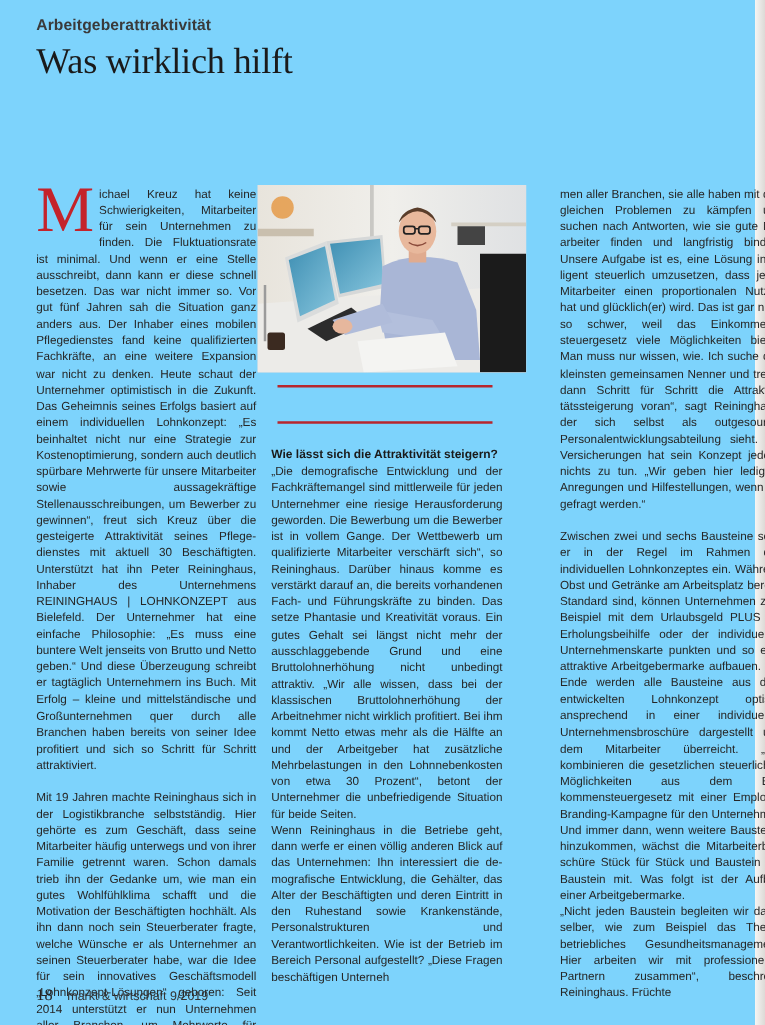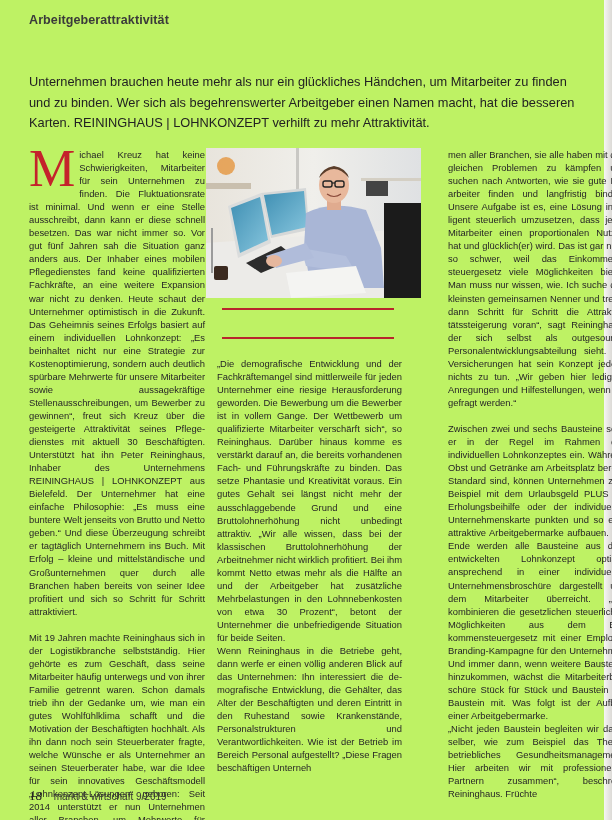--- a/index.html
+++ b/index.html
@@ -3,21 +3,21 @@
 <meta charset="utf-8">
 <style>
   html, body { margin: 0; padding: 0; }
   body {
     width: 612px; height: 820px; overflow: hidden;
     background: #f4f3f1;
     font-family: "Liberation Sans", "DejaVu Sans", sans-serif;
     color: #1e1e1e;
     position: relative;
   }
-  .page { position: absolute; left: 0; top: 0; width: 612px; height: 820px; background: #bef264; }
+  .page { position: absolute; left: 0; top: 0; width: 612px; height: 820px; background: #7dd3fc; }
   .right-shade { position: absolute; right: 0; top: 0; width: 8px; height: 820px; background: linear-gradient(to right, #f6f5f3, #dcdad6); }
   .kicker {
     position: absolute; left: 29px; top: 13px;
     font-size: 12.5px; font-weight: bold; color: #3a3a3a; letter-spacing: 0.1px;
   }
   .title {
     position: absolute; left: 29px; top: 33px;
     font-family: "Liberation Serif", "DejaVu Serif", serif;
     font-size: 29px; color: #1a1a1a; letter-spacing: -0.2px;
   }
@@ -54,21 +54,21 @@
   .footer { position: absolute; left: 29px; top: 788px; font-size: 10px; color: #333; }
   .footer .pg { font-family: "Liberation Serif", "DejaVu Serif", serif; font-size: 13px; margin-right: 9px; color: #222; }
 </style>
 </head>
 <body>
 
 <div class="page">
   <div class="right-shade"></div>
 
   <div class="kicker">Arbeitgeberattraktivität</div>
-  <div class="lead">Unternehmen brauchen heute mehr als nur ein glückliches Händchen, um Mitarbeiter zu finden und zu binden. Wer sich als begehrenswerter Arbeitgeber einen Namen macht, hat die besseren Karten. REININGHAUS | LOHNKONZEPT verhilft zu mehr Attraktivität.</div>
+  <div class="title">Was wirklich hilft</div>
 
   <div class="col col1">
     <p>
       <span class="dropcap">M</span><span>ichael Kreuz hat keine Schwie­rigkeiten, Mitarbeiter für sein Unternehmen zu finden. Die Fluktuationsrate ist minimal. Und wenn er eine Stelle ausschreibt, dann kann er diese schnell besetzen. Das war nicht immer so. Vor gut fünf Jahren sah die Situation ganz anders aus. Der Inhaber eines mobilen Pflegedienstes fand keine qualifizierten Fachkräfte, an eine weitere Expansion war nicht zu denken. Heute schaut der Unter­nehmer optimistisch in die Zukunft. Das Geheimnis seines Erfolgs basiert auf ei­nem individuellen Lohnkonzept: „Es beinhal­tet nicht nur eine Strategie zur Kostenopti­mierung, sondern auch deutlich spürbare Mehrwerte für unsere Mitarbeiter sowie aus­sagekräftige Stellenausschreibungen, um Be­werber zu gewinnen“, freut sich Kreuz über die gesteigerte Attraktivität seines Pflege­dienstes mit aktuell 30 Beschäftigten. Unter­stützt hat ihn Peter Reininghaus, Inhaber des Unternehmens REININGHAUS | LOHNKON­ZEPT aus Bielefeld. Der Unternehmer hat eine einfache Philosophie: „Es muss eine buntere Welt jenseits von Brutto und Netto geben.“ Und diese Überzeugung schreibt er tagtäg­lich Unternehmern ins Buch. Mit Erfolg – klei­ne und mittelständische und Großunterneh­men quer durch alle Branchen haben bereits von seiner Idee profitiert und sich so Schritt für Schritt attraktiviert.</span>
     </p>
     <div class="gap"></div>
     <p>Mit 19 Jahren machte Reininghaus sich in der Logistikbranche selbstständig. Hier ge­hörte es zum Geschäft, dass seine Mitarbei­ter häufig unterwegs und von ihrer Familie getrennt waren. Schon damals trieb ihn der Gedanke um, wie man ein gutes Wohlfühlkli­ma schafft und die Motivation der Beschäf­tigten hochhält. Als ihn dann noch sein Steu­erberater fragte, welche Wünsche er als Unternehmer an seinen Steuerberater habe, war die Idee für sein innovatives Geschäfts­modell „Lohnkonzept-Lösungen“ geboren: Seit 2014 unterstützt er nun Unternehmen aller Branchen, um Mehrwerte für Beschäf­tigte und Arbeitgeber zu entwickeln.</p>
   </div>
 
   <div class="photo">
@@ -123,20 +123,21 @@
 
       <rect x="8" y="118" width="14" height="14" rx="2" fill="#3b2a20"></rect>
       <rect x="5" y="80" width="2" height="45" fill="#9b9b9b"></rect>
     </svg>
   </div>
 
   <div class="caption-rule" style="top:308px"></div>
   <div class="caption-rule" style="top:337px"></div>
 
   <div class="col col2">
+    <p class="subhead">Wie lässt sich die Attraktivität steigern?</p>
     <p>„Die demografische Entwicklung und der Fachkräftemangel sind mittlerweile für je­den Unternehmer eine riesige Herausfor­derung geworden. Die Bewerbung um die Bewerber ist in vollem Gange. Der Wettbe­werb um qualifizierte Mitarbeiter ver­schärft sich“, so Reininghaus. Darüber hin­aus komme es verstärkt darauf an, die bereits vorhandenen Fach- und Führungs­kräfte zu binden. Das setze Phantasie und Kreativität voraus. Ein gutes Gehalt sei längst nicht mehr der ausschlaggebende Grund und eine Bruttolohnerhöhung nicht unbedingt attraktiv. „Wir alle wissen, dass bei der klassischen Bruttolohnerhöhung der Arbeitnehmer nicht wirklich profitiert. Bei ihm kommt Netto etwas mehr als die Hälfte an und der Arbeitgeber hat zusätzli­che Mehrbelastungen in den Lohnneben­kosten von etwa 30 Prozent“, betont der Unternehmer die unbefriedigende Situati­on für beide Seiten.</p>
     <p>Wenn Reininghaus in die Betriebe geht, dann werfe er einen völlig anderen Blick auf das Unternehmen: Ihn interessiert die de­mografische Entwicklung, die Gehälter, das Alter der Beschäftigten und deren Eintritt in den Ruhestand sowie Krankenstände, Perso­nalstrukturen und Verantwortlichkeiten. Wie ist der Betrieb im Bereich Personal aufge­stellt? „Diese Fragen beschäftigen Unterneh­</p>
   </div>
 
   <div class="col col3">
     <p>men aller Branchen, sie alle haben mit den gleichen Problemen zu kämpfen und suchen nach Antworten, wie sie gute Mit­arbeiter finden und langfristig binden. Unsere Aufgabe ist es, eine Lösung intel­ligent steuerlich umzusetzen, dass jeder Mitarbeiter einen proportionalen Nutzen hat und glücklich(er) wird. Das ist gar nicht so schwer, weil das Einkommens­steuergesetz viele Möglichkeiten bietet. Man muss nur wissen, wie. Ich suche den kleinsten gemeinsamen Nenner und trei­be dann Schritt für Schritt die Attraktivi­tätssteigerung voran“, sagt Reininghaus, der sich selbst als outgesourcte Personalent­wicklungsabteilung sieht. Mit Versicherun­gen hat sein Konzept jedoch nichts zu tun. „Wir geben hier lediglich Anregungen und Hilfestellungen, wenn wir gefragt werden.“</p>
     <div class="gap"></div>
     <p>Zwischen zwei und sechs Bausteine setzt er in der Regel im Rahmen des individuellen Lohnkonzeptes ein. Während Obst und Ge­tränke am Arbeitsplatz bereits Standard sind, können Unternehmen zum Beispiel mit dem Urlaubsgeld PLUS als Erholungs­beihilfe oder der individuellen Unterneh­menskarte punkten und so eine attraktive Arbeitgebermarke aufbauen. Am Ende werden alle Bausteine aus dem entwickel­ten Lohnkonzept optisch ansprechend in einer individuellen Unternehmensbroschü­re dargestellt und dem Mitarbeiter über­reicht. „Wir kombinieren die gesetzlichen steuerlichen Möglichkeiten aus dem Ein­kommensteuergesetz mit einer Employer Branding-Kampagne für den Unternehmer. Und immer dann, wenn weitere Bausteine hinzukommen, wächst die Mitarbeiterbro­schüre Stück für Stück und Baustein um Baustein mit. Was folgt ist der Aufbau einer Arbeitgebermarke.</p>
     <p>„Nicht jeden Baustein begleiten wir dabei selber, wie zum Beispiel das Thema betrieb­liches Gesundheitsmanagement. Hier ar­beiten wir mit professionellen Partnern zu­sammen“, beschreibt Reininghaus. Früchte</p>
   </div>

